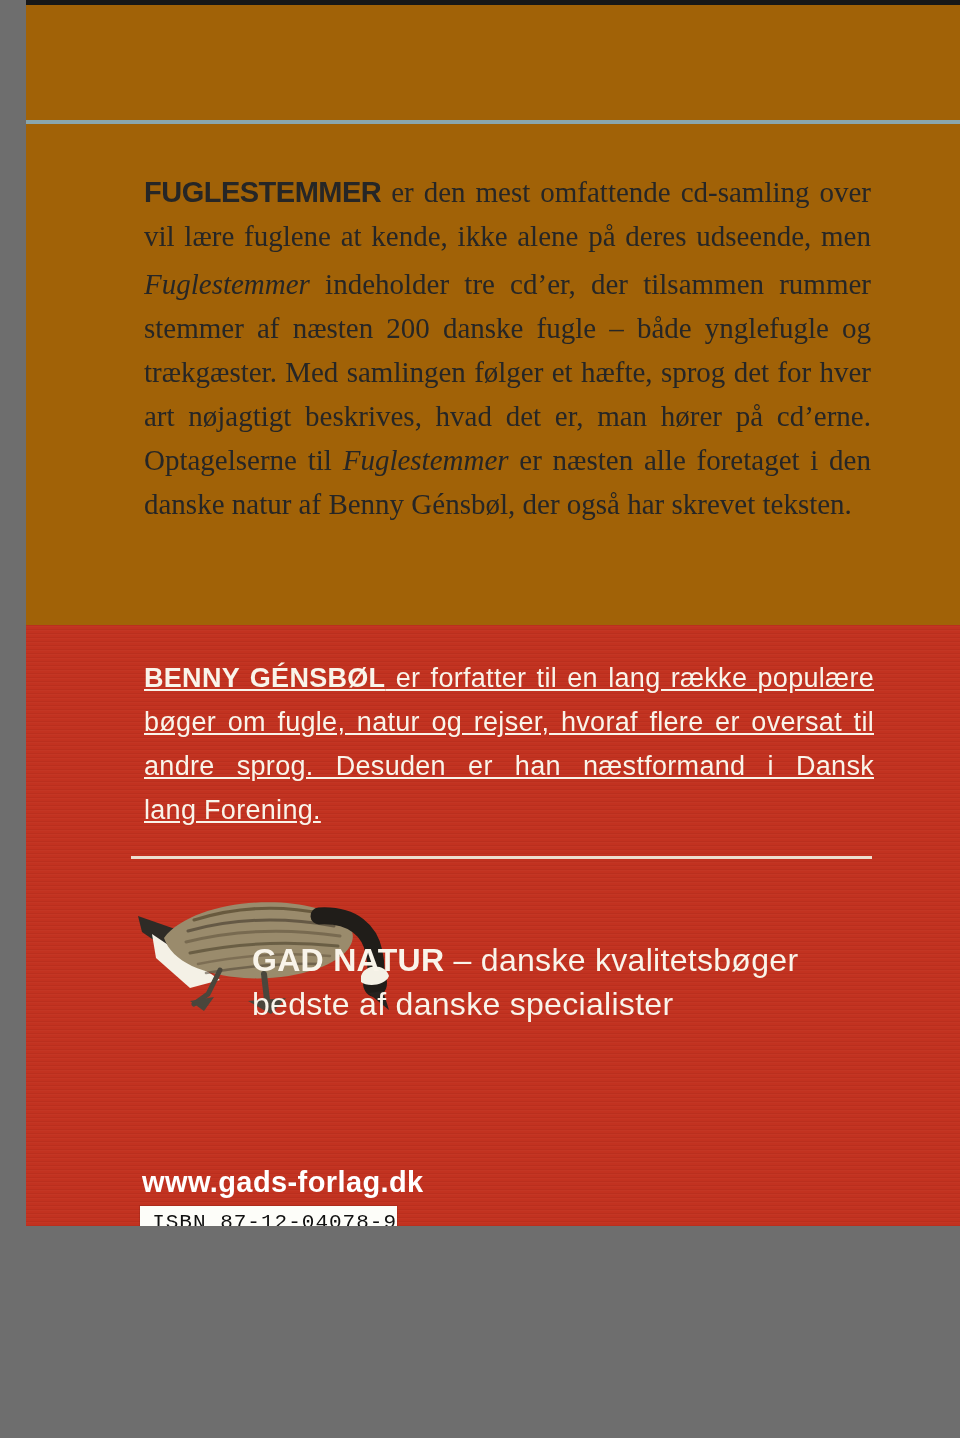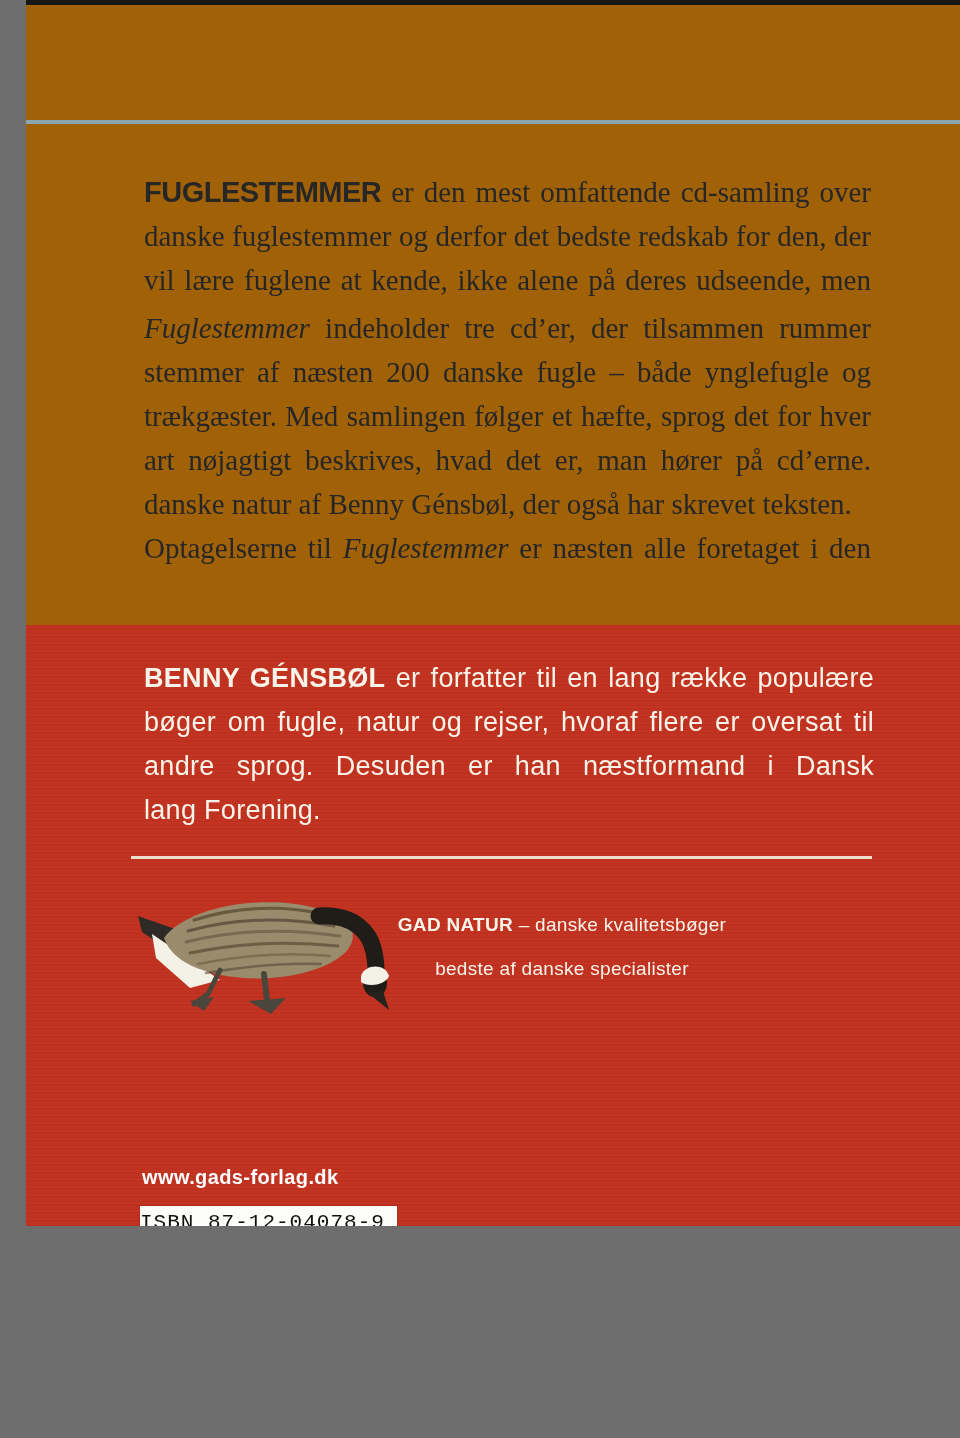--- a/index.html
+++ b/index.html
@@ -25,67 +25,66 @@
   .jline { display:block; height:44px; line-height:44px; text-align:justify; text-align-last:justify; overflow:hidden; }
   .jline.last { text-align-last:left; }
   .para2 { margin-top:4px; }
   .lead-sans { font-family:"Liberation Sans", sans-serif; font-weight:700; letter-spacing:-0.5px; }
 
   
   .author-para {
     position:absolute; top:656px; left:118px; width:730px;
     color:#f9f4ea; font-size:27px; letter-spacing:0.3px;
   }
-  .author-para .jline { height:44px; line-height:44px; }
+  .author-para .jline { height:44px; line-height:44px;text-decoration:underline; }
   .divider { position:absolute; top:856px; left:105px; width:741px; height:3px; background:#efe9da; opacity:0.95; }
 
   .imprint {
-    position:absolute; top:903px; right:114px; width:620px; text-align:center;
-    color:#f9f4ea; font-size:19px; line-height:44px; letter-spacing:0.3px;
+    position:absolute; top:938px; right:114px; width:620px; text-align:left;
+    color:#f9f4ea; font-size:32px; line-height:44px; letter-spacing:0.3px;
   }
   .imprint b { font-weight:700; }
 
   .website {
     position:absolute; top:1166px; left:116px;
-    color:#ffffff; font-weight:700; font-size:20px; letter-spacing:0.4px;
+    color:#ffffff; font-weight:700; font-size:29px; letter-spacing:0.4px;
   }
 
   .barcode-box {
     position:absolute; top:1206px; left:114px; width:257px; height:141px;
     background:#fdfdf9; box-shadow:0 0 0 1px rgba(0,0,0,0.08);
   }
   .isbn-label {
     font-family:"Liberation Mono", "DejaVu Sans Mono", monospace;
-    font-size:21px; color:#111; text-align:left; margin-top:5px; letter-spacing:1px; white-space:nowrap;
+    font-size:21px; color:#111; text-align:right; margin-top:5px; letter-spacing:1px; white-space:nowrap;
   }
   .barcode-svg { display:block; margin:3px auto 0; }
 
   .goose { position:absolute; top:886px; left:110px; width:260px; height:132px; }
 </style>
 </head>
 <body>
 
 <div class="cover">
 
   <div class="top-bar"></div>
   <div class="teal-rule"></div>
 
   <div class="intro">
     <p style="margin:0;">
       <span class="jline"><b class="lead-sans">FUGLESTEMMER</b><span> er den mest omfattende cd-samling over</span></span>
-      <span class="jline">danske fuglestemmer og derfor det bedste redskab for den, der</span>
       <span class="jline">vil lære fuglene at kende, ikke alene på deres udseende, men</span>
     </p>
     <p class="para2" style="margin:4px 0 0 0;">
       <span class="jline"><i>Fuglestemmer</i><span> indeholder tre cd’er, der tilsammen rummer</span></span>
       <span class="jline">stemmer af næsten 200 danske fugle – både ynglefugle og</span>
       <span class="jline">trækgæster. Med samlingen følger et hæfte, sprog det for hver</span>
       <span class="jline">art nøjagtigt beskrives, hvad det er, man hører på cd’erne.</span>
+      <span class="jline"><span>Optagelserne til </span><i>Fuglestemmer</i><span> er næsten alle foretaget i den</span></span>
       <span class="jline last">danske natur af Benny Génsbøl, der også har skrevet teksten.</span>
-      <span class="jline"><span>Optagelserne til </span><i>Fuglestemmer</i><span> er næsten alle foretaget i den</span></span>
     </p>
   </div>
 
   <div class="red-section"></div>
 
   <div class="author-para">
     <span class="jline"><b>BENNY GÉNSBØL</b><span> er forfatter til en lang række populære</span></span>
     <span class="jline">bøger om fugle, natur og rejser, hvoraf flere er oversat til</span>
     <span class="jline">andre sprog. Desuden er han næstformand i Dansk Ornitolo-</span>
     <span class="jline last">lang Forening.</span>

